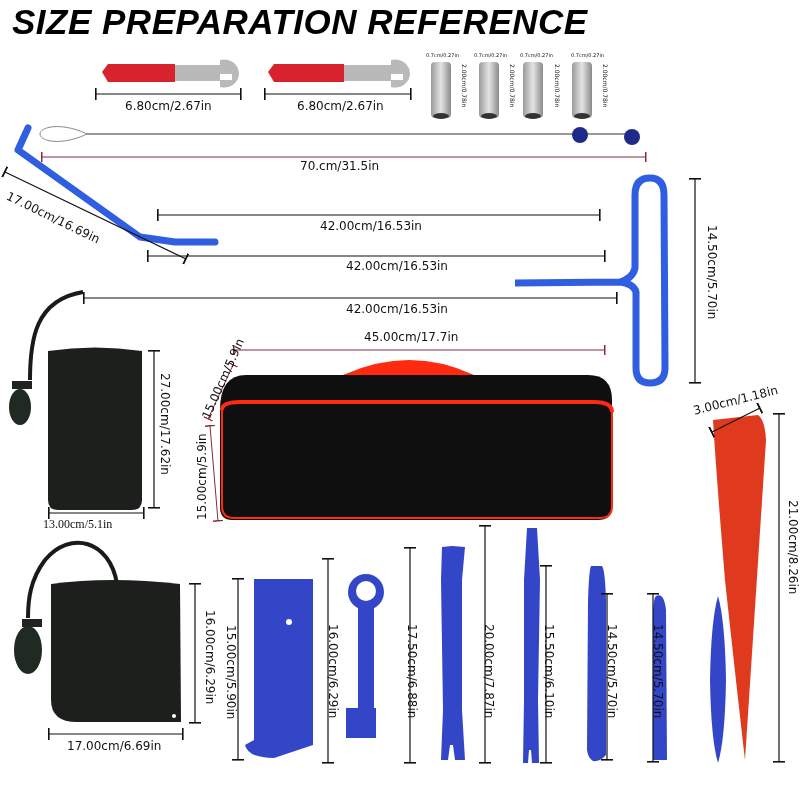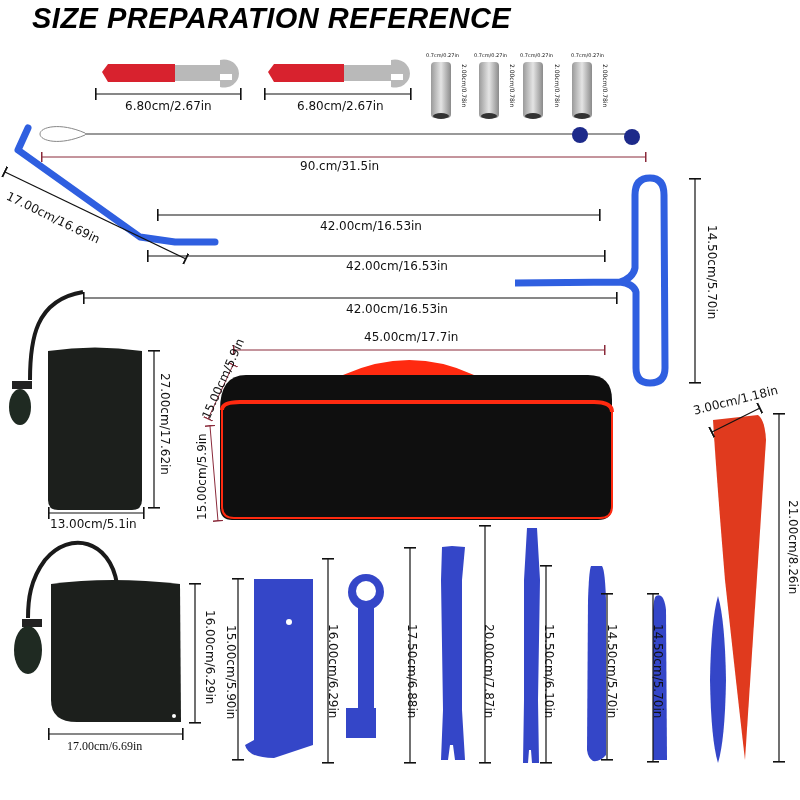--- a/index.html
+++ b/index.html
@@ -1,18 +1,18 @@
 <!DOCTYPE html>
 <html><head>
 <meta charset="utf-8">
 <style>
   html,body{margin:0;padding:0;background:#fff;}
   body{width:800px;height:800px;position:relative;overflow:hidden;font-family:"DejaVu Sans",sans-serif;color:#111;}
   .abs{position:absolute;}
-  .title{left:12px;top:2px;font-family:"Liberation Sans",sans-serif;font-weight:900;font-style:italic;font-size:29px;letter-spacing:0.5px;color:#000;white-space:nowrap;margin-left:20px;}
+  .title{left:12px;top:2px;font-family:"Liberation Sans",sans-serif;font-weight:900;font-style:italic;font-size:35px;letter-spacing:0.5px;color:#000;white-space:nowrap;}
   .lbl{position:absolute;font-size:12px;color:#111;white-space:nowrap;line-height:1;}
   .tiny{font-size:5px;}
   .vlbl{position:absolute;font-size:12px;color:#111;white-space:nowrap;line-height:1;transform-origin:0 0;transform:rotate(90deg);}
   .vtiny{position:absolute;font-size:6px;color:#111;white-space:nowrap;line-height:1;transform-origin:0 0;transform:rotate(90deg);}
   svg.layer{position:absolute;left:0;top:0;}
 </style>
 </head>
 <body>
 
 <div class="abs title">SIZE PREPARATION REFERENCE</div>
@@ -148,35 +148,35 @@
 
 <div class="lbl tiny" style="left:426px;top:53px;">0.7cm/0.27in</div>
 <div class="lbl tiny" style="left:474px;top:53px;">0.7cm/0.27in</div>
 <div class="lbl tiny" style="left:520px;top:53px;">0.7cm/0.27in</div>
 <div class="lbl tiny" style="left:571px;top:53px;">0.7cm/0.27in</div>
 <div class="vtiny" style="left:467px;top:64px;">2.00cm/0.78in</div>
 <div class="vtiny" style="left:515px;top:64px;">2.00cm/0.78in</div>
 <div class="vtiny" style="left:560px;top:64px;">2.00cm/0.78in</div>
 <div class="vtiny" style="left:608px;top:64px;">2.00cm/0.78in</div>
 
-<div class="lbl" style="left:300px;top:160px;">90.cm/31.5in</div>
+<div class="lbl" style="left:300px;top:160px;">70.cm/31.5in</div>
 <div class="lbl" style="left:10px;top:190px;transform:rotate(26deg);transform-origin:0 0;">17.00cm/16.69in</div>
 <div class="lbl" style="left:320px;top:220px;">42.00cm/16.53in</div>
 <div class="lbl" style="left:346px;top:260px;">42.00cm/16.53in</div>
 <div class="lbl" style="left:346px;top:303px;">42.00cm/16.53in</div>
 <div class="vlbl" style="left:718px;top:225px;">14.50cm/5.70in</div>
 
 <div class="lbl" style="left:364px;top:331px;">45.00cm/17.7in</div>
 <div class="lbl" style="left:200px;top:416px;transform:rotate(-66deg);transform-origin:0 0;">15.00cm/5.9in</div>
 <div class="lbl" style="left:196px;top:520px;transform:rotate(-90deg);transform-origin:0 0;">15.00cm/5.9in</div>
 
 <div class="vlbl" style="left:171px;top:373px;">27.00cm/17.62in</div>
-<div class="lbl" style="left:50px;top:518px;">13.00cm/5.1in</div>
+<div class="lbl" style="left:43px;top:518px;font-family:Liberation Serif, serif;">13.00cm/5.1in</div>
 <div class="vlbl" style="left:216px;top:610px;">16.00cm/6.29in</div>
-<div class="lbl" style="left:67px;top:740px;font-family:Liberation Serif, serif;">17.00cm/6.69in</div>
+<div class="lbl" style="left:67px;top:740px;">17.00cm/6.69in</div>
 
 <div class="lbl" style="left:692px;top:405px;transform:rotate(-14deg);transform-origin:0 0;">3.00cm/1.18in</div>
 <div class="vlbl" style="left:799px;top:500px;">21.00cm/8.26in</div>
 
 <div class="vlbl" style="left:237px;top:625px;">15.00cm/5.90in</div>
 <div class="vlbl" style="left:339px;top:624px;">16.00cm/6.29in</div>
 <div class="vlbl" style="left:418px;top:624px;">17.50cm/6.88in</div>
 <div class="vlbl" style="left:495px;top:624px;">20.00cm/7.87in</div>
 <div class="vlbl" style="left:555px;top:624px;">15.50cm/6.10in</div>
 <div class="vlbl" style="left:618px;top:624px;">14.50cm/5.70in</div>

